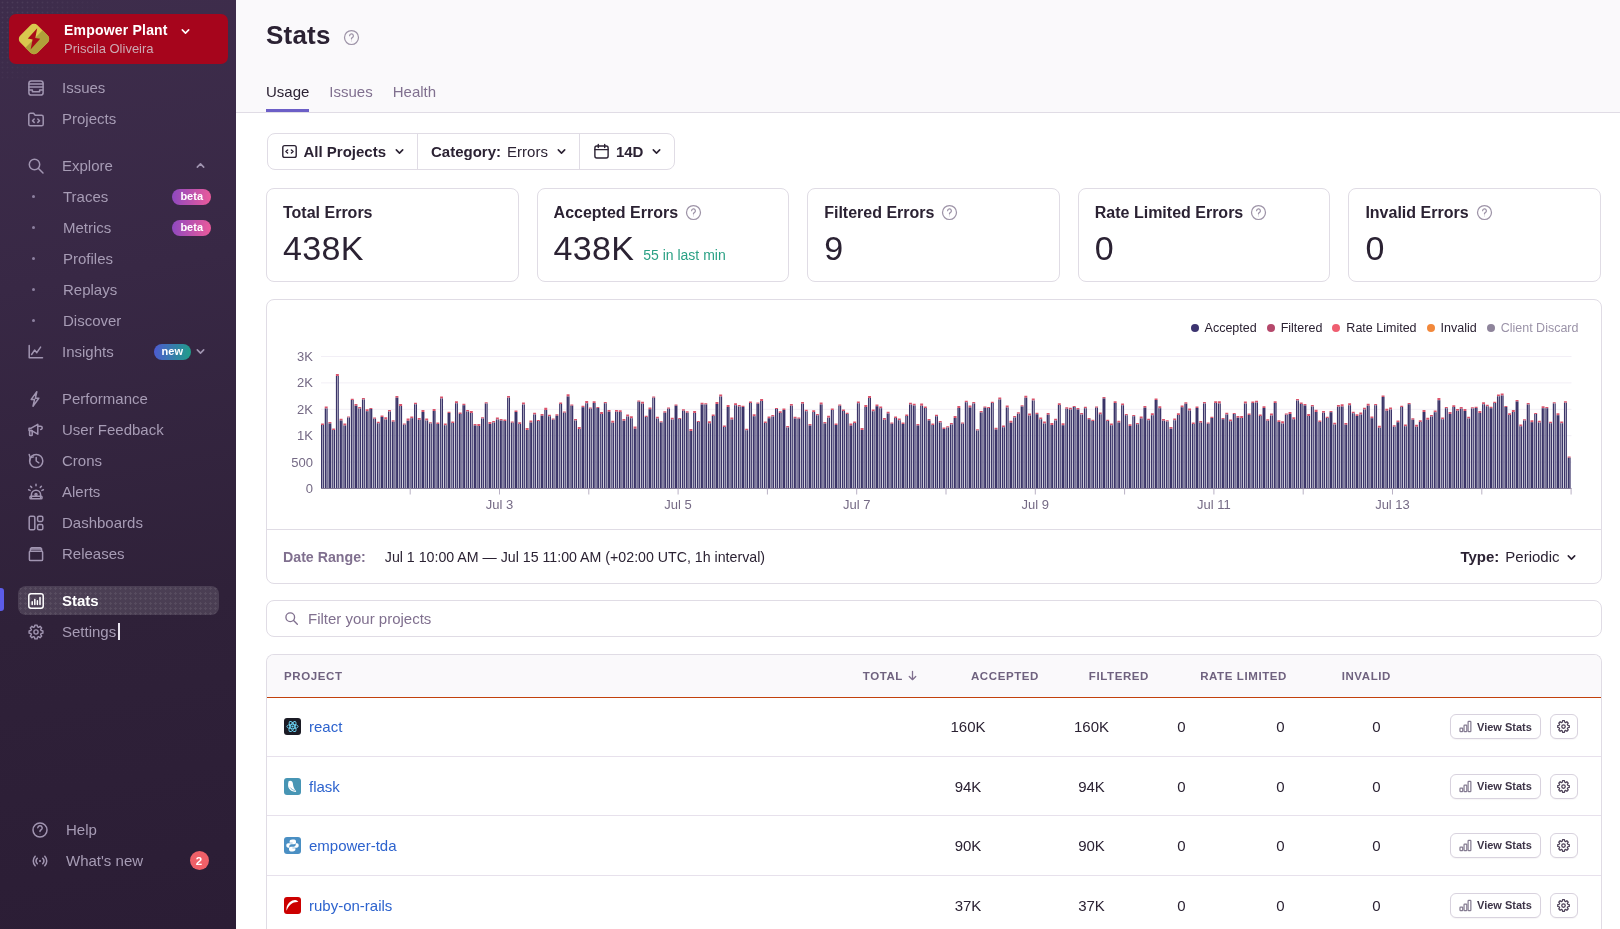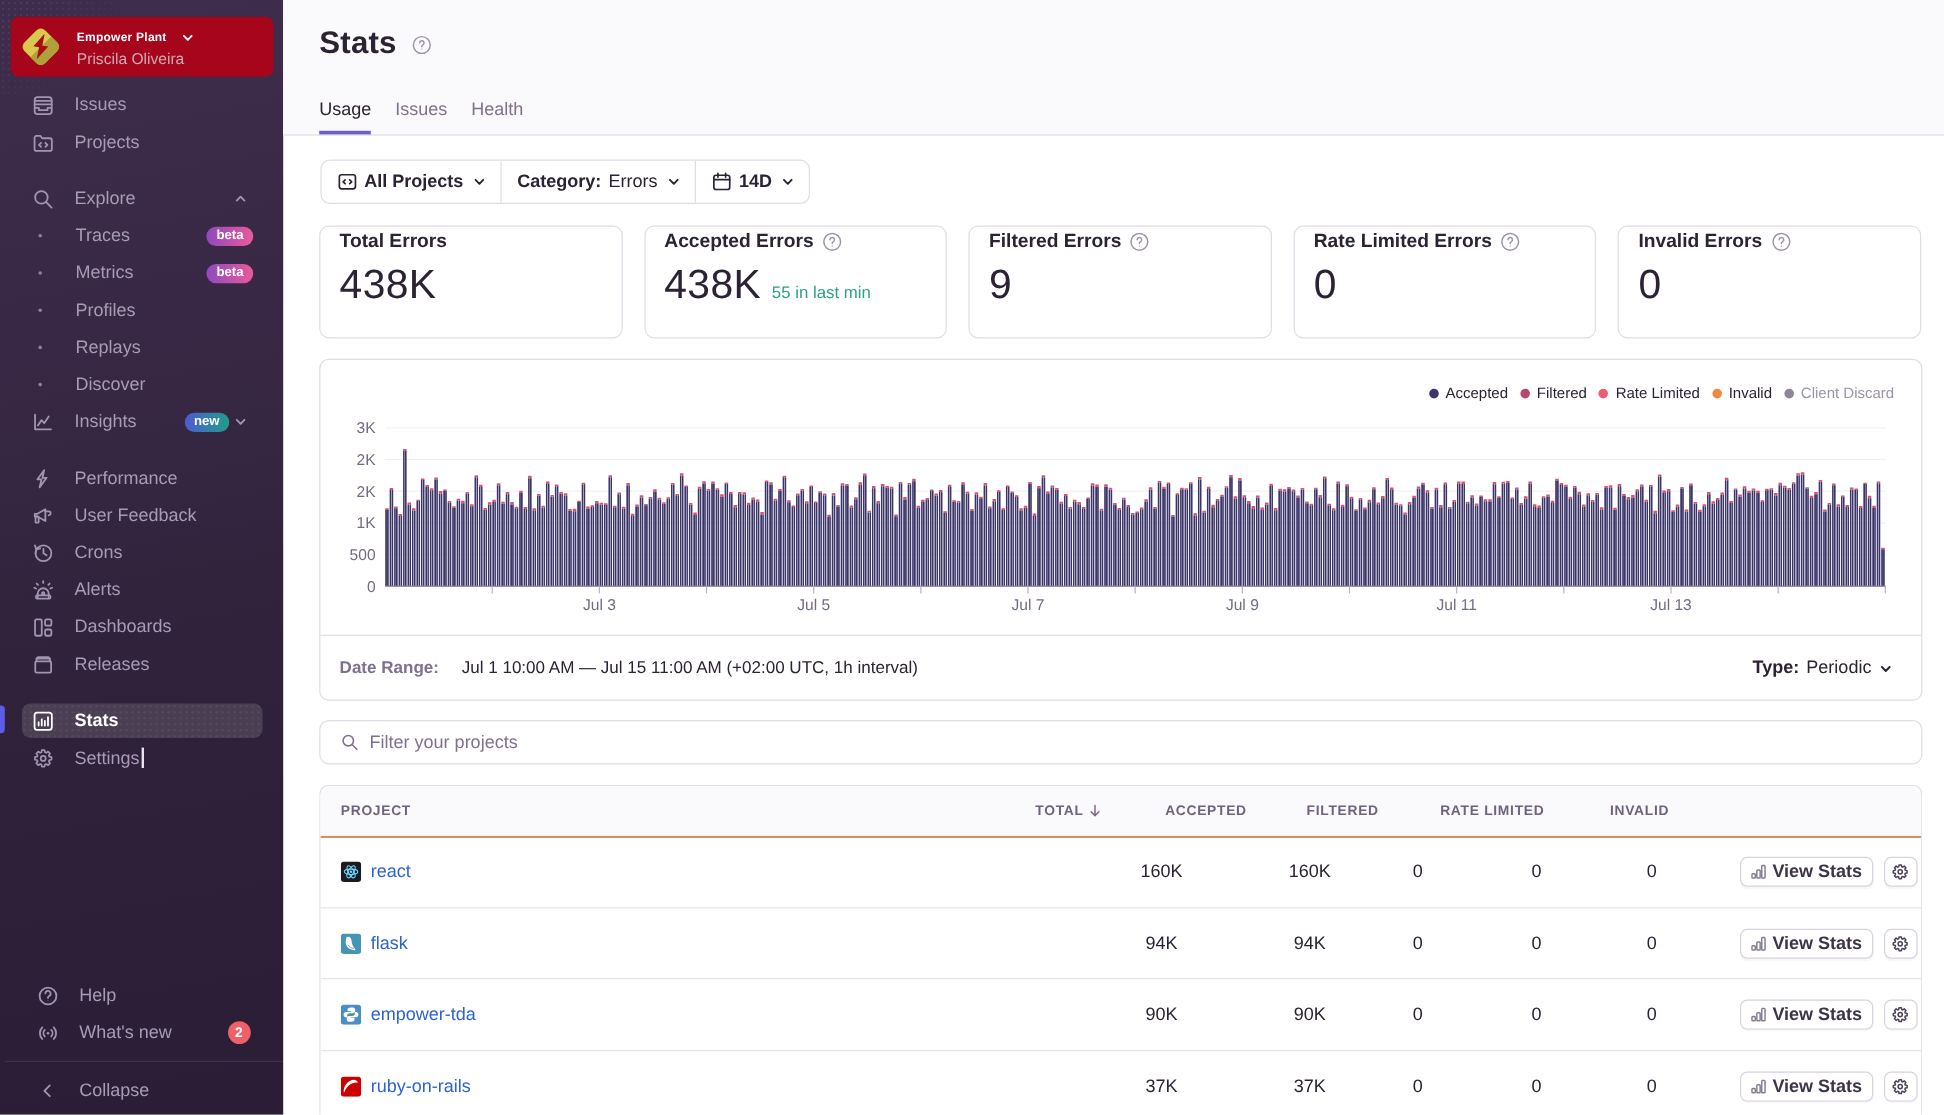--- a/index.html
+++ b/index.html
@@ -10,21 +10,21 @@
 .sidebar { position:relative; width:236px; height:929px; flex:none; color:#a79cb5;
   background:linear-gradient(170deg,#3e2d4c 0%,#382845 30%,#2f2139 65%,#2b1d35 100%); }
 .sb-dots { position:absolute; left:0; top:0; width:100px; height:80px;
   background-image:radial-gradient(rgba(255,255,255,0.22) 0.8px, transparent 1.1px);
   background-size:5px 5px; opacity:.32;
   -webkit-mask-image:linear-gradient(135deg,#000 15%,transparent 70%); }
 .org { position:absolute; left:9px; top:14px; width:219px; height:50px; background:#a6051c;
   border-radius:7px; display:flex; align-items:center; color:#fff; }
 .org svg { margin-left:4px; flex:none; }
 .org-txt { margin-left:9px; line-height:1; min-width:0; }
-.org-name { font-size:10px; font-weight:bold; letter-spacing:.2px; white-space:nowrap; display:flex; align-items:flex-end; gap:8px; }
+.org-name { font-size:14px; font-weight:bold; letter-spacing:.2px; white-space:nowrap; display:flex; align-items:flex-end; gap:8px; }
 .org-name .chev { stroke:#fff; margin-top:2px; }
 .org-user { font-size:13px; color:#cdaab3; margin-top:5px; }
 nav { position:absolute; top:72px; left:0; right:0; }
 .nitem { height:31px; display:flex; align-items:center; padding:0 16px 0 27px; font-size:15px; }
 .nitem .ni { flex:none; margin-right:17px; color:#a195b1; }
 .nitem span.lbl { white-space:nowrap; }
 .gap { height:16px; }
 .sub { padding-left:63px; position:relative; }
 .sub:before { content:''; position:absolute; left:32px; top:14px; width:3px; height:3px; border-radius:50%; background:#8d81a0; }
 .badge { margin-left:auto; font-size:11px; font-weight:bold; color:#fff; border-radius:9px; padding:2px 8px 3px; line-height:1; }
@@ -53,21 +53,21 @@
 .tab.act { color:#2b2233; border-bottom:3.5px solid #6c5fc7; padding-bottom:8.5px; }
 .content { padding:19.5px 18.5px 0 30px; }
 
 .filterbar { display:inline-flex; align-items:stretch; height:37px; border:1px solid #e0dce5; border-radius:8px; background:#fff; margin-left:.5px; }
 .fseg { display:flex; align-items:center; gap:6px; padding:0 12px 0 13px; font-size:15px; color:#2b2233; }
 .fseg b { font-weight:bold; }
 .fseg .chev { stroke:#2b2233; margin-left:2px; margin-top:1px; }
 .fdiv { width:1px; background:#e0dce5; }
 
 .cards { display:flex; gap:18px; margin-top:18px; }
-.card { width:252.6px; height:94px; border:1px solid #e0dce5; border-radius:8px; background:#fff; padding:4px 16px; }
+.card { width:252.6px; height:94px; border:1px solid #e0dce5; border-radius:8px; background:#fff; padding:15px 16px; }
 .card h3 { font-size:16px; color:#2b2233; display:flex; align-items:center; gap:7px; }
 .card .big { font-size:34px; font-weight:500; color:#2b2233; margin-top:7px; letter-spacing:.3px; display:flex; align-items:baseline; gap:9px; }
 .card .sub2 { font-size:14px; font-weight:normal; color:#2ba185; letter-spacing:0; }
 
 .chart-panel { position:relative; margin-top:17.5px; border:1px solid #e0dce5; border-radius:8px; background:#fff; height:285px; }
 .legend { position:absolute; top:21px; right:22px; display:flex; gap:10px; font-size:12.5px; color:#2b2233; align-items:center; }
 .legend .li { display:flex; align-items:center; gap:6px; }
 .ldot { flex:none; }
 .ldot { width:8px; height:8px; border-radius:50%; }
 .chart { position:absolute; left:0; top:0; }
@@ -96,21 +96,21 @@
 .c-inv { width:79px; }
 .c-act { width:150.5px; margin-left:34px; display:flex; align-items:center; gap:9px; }
 .h-proj { flex:1; padding-left:17px; }
 .h-total { width:152px; text-align:right; display:flex; justify-content:flex-end; align-items:flex-end; gap:3px; }
 .h-acc { width:95px; text-align:right; }
 .h-fil { width:85px; text-align:right; }
 .h-rl { width:113px; text-align:right; }
 .h-inv { width:79px; text-align:right; }
 .h-act { width:150.5px; margin-left:34px; }
 button { font-family:"Liberation Sans",sans-serif; background:#fff; border:1px solid #d8d2de; border-radius:6px; cursor:default; }
-.vs { height:25px; padding:0 8px; display:flex; align-items:center; gap:5px; font-size:15px; font-weight:bold; color:#3d3447; box-shadow:0 1px 1px rgba(40,30,60,0.04); }
+.vs { height:25px; padding:0 8px; display:flex; align-items:center; gap:5px; font-size:11px; font-weight:bold; color:#3d3447; box-shadow:0 1px 1px rgba(40,30,60,0.04); }
 .gear { height:25px; width:28px; display:flex; align-items:center; justify-content:center; box-shadow:0 1px 1px rgba(40,30,60,0.04); }
 </style></head>
 <body>
 <div class="sidebar">
   <div class="sb-dots"></div>
   <div class="org">
       <svg width="42" height="42" viewBox="0 0 42 42">
 <g transform="rotate(45 21 21)">
           <rect x="8.8" y="8.8" width="24.4" height="24.4" rx="5" fill="#d9c94e"></rect>
           <path d="M21 8.8 h7.2 a5 5 0 0 1 5 5 v14.4 a5 5 0 0 1 -5 5 H21 z" fill="#b0a03a"></path>
@@ -241,28 +241,20 @@
         </svg>
         <span class="lbl">Help</span>
       </div>
     <div class="nitem">
         <svg class="ni" width="18" height="18" viewBox="0 0 18 18" fill="none" stroke="currentColor" stroke-width="1.5" stroke-linecap="round" stroke-linejoin="round">
           <circle cx="9" cy="9" r="1.1" fill="currentColor" stroke="none"></circle>
           <path d="M6.3 11.7a3.9 3.9 0 0 1 0-5.4M11.7 6.3a3.9 3.9 0 0 1 0 5.4M4.2 13.8a6.9 6.9 0 0 1 0-9.6M13.8 4.2a6.9 6.9 0 0 1 0 9.6"></path>
         </svg>
         <span class="lbl">What's new</span>
         <span class="wn-badge">2</span>
-      </div>
-    <div class="collapse-row">
-        <div class="nitem">
-          <svg class="ni" width="18" height="18" viewBox="0 0 18 18" fill="none" stroke="currentColor" stroke-width="1.5" stroke-linecap="round" stroke-linejoin="round">
-            <path d="M10.5 4.5L6 9l4.5 4.5"></path>
-          </svg>
-          <span class="lbl">Collapse</span>
-        </div>
       </div>
   </div>
 </div>
 <div class="main">
   <div class="page-head">
     <h1>Stats <svg class="helpc" width="17" height="17" viewBox="0 0 18 18" fill="none" stroke="#9d93a7" stroke-width="1.3" stroke-linecap="round">
           <circle cx="9" cy="9" r="7.4"></circle>
           <path d="M7 7.1a2 2 0 1 1 2.8 2c-.5.25-.8.55-.8 1.05v.35"></path>
           <circle cx="9" cy="12.6" r="0.5" fill="#9d93a7" stroke="none"></circle>
         </svg></h1>

